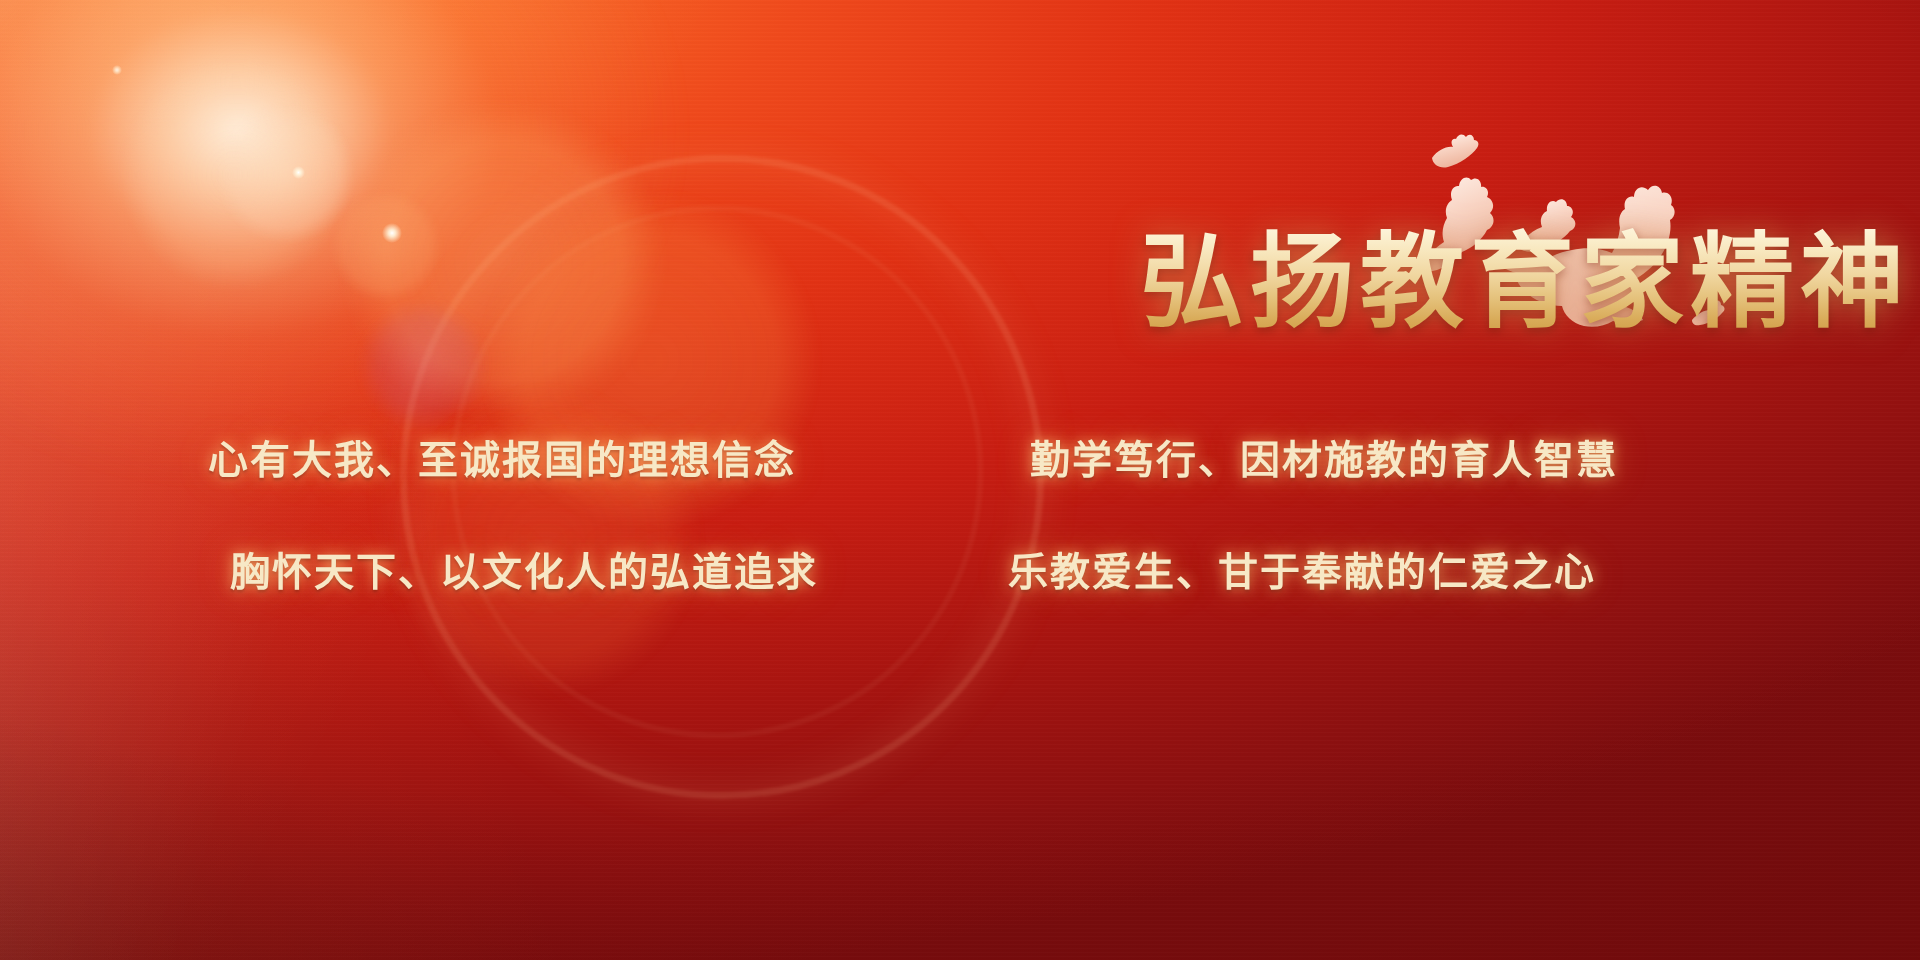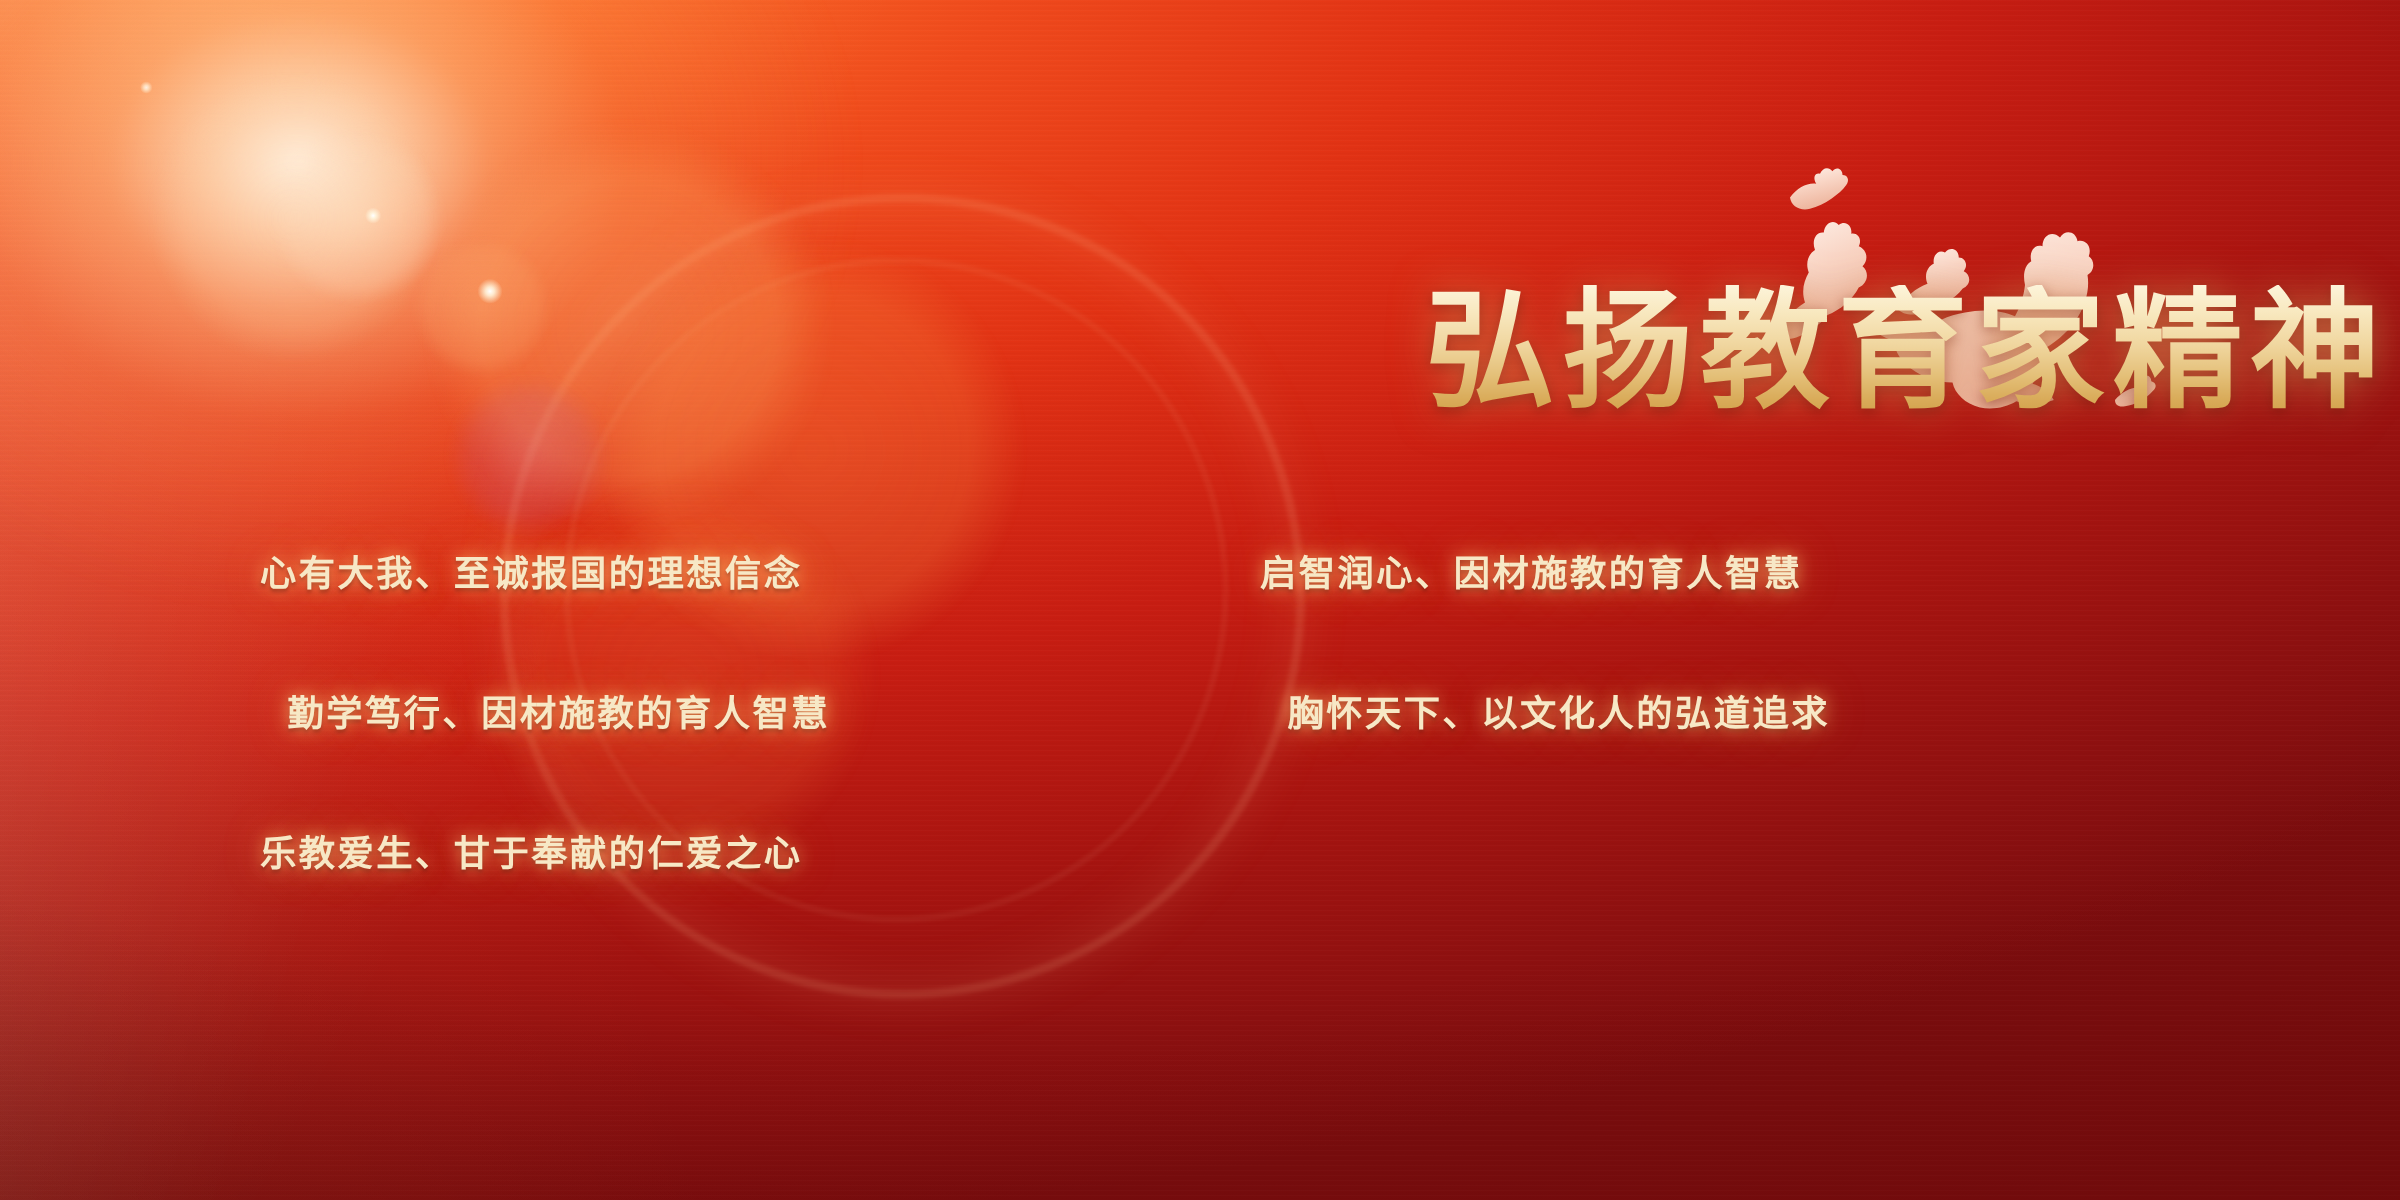--- a/index.html
+++ b/index.html
@@ -152,21 +152,21 @@
     width: 1600px;
     z-index: 6;
     display: grid;
     grid-template-columns: 1fr 1fr;
     row-gap: 52px;
     column-gap: 0px;
   }
   .line {
     font-family: "Liberation Sans", "DejaVu Sans", sans-serif;
     font-weight: 700;
-    font-size: 29px;
+    font-size: 40px;
     line-height: 60px;
     letter-spacing: 2px;
     color: #f7e8c6;
     white-space: nowrap;
     text-shadow:
       0 0 14px rgba(255,196,120,.75),
       0 0 34px rgba(255,150,70,.45),
       0 2px 3px rgba(100,12,8,.55);
   }
   .line.col-left  { text-align: left;  padding-left: 48px; }
@@ -265,20 +265,19 @@
       </g>
     </svg>
   </div>
 
   <div class="headline">
     <span class="hl-text">弘扬教育家精神</span>
   </div>
 
   <div class="lines">
     <div class="line col-left">心有大我、至诚报国的理想信念</div>
-    <div class="line col-left">启智润心、因材施教的育人智慧</div>
     <div class="line col-right">勤学笃行、因材施教的育人智慧</div>
     <div class="line col-right">胸怀天下、以文化人的弘道追求</div>
     <div class="line col-left">乐教爱生、甘于奉献的仁爱之心</div>
   </div>
 
   <div class="vignette"></div>
 </div>
 
 </body></html>

